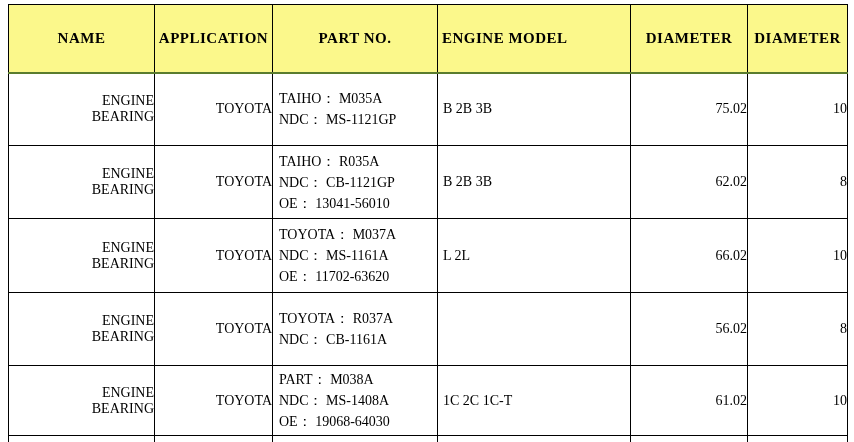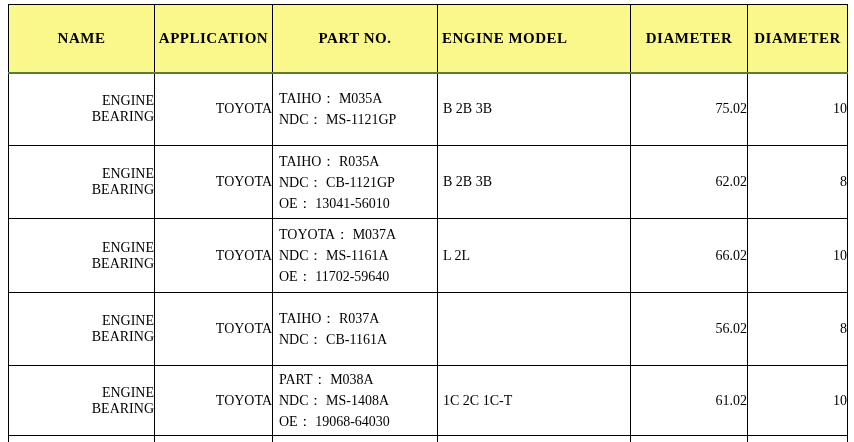--- a/index.html
+++ b/index.html
@@ -95,31 +95,31 @@
         <td class="left">B 2B 3B</td>
         <td class="center">62.02</td>
         <td class="center">8</td>
       </tr>
       <tr class="data-row tall">
         <td class="center">ENGINE BEARING</td>
         <td class="center">TOYOTA</td>
         <td class="left part-cell">
           <div class="part-line">TOYOTA： M037A</div>
           <div class="part-line">NDC： MS-1161A</div>
-          <div class="part-line">OE： 11702-59640</div>
+          <div class="part-line">OE： 11702-63620</div>
         </td>
         <td class="left">L 2L</td>
         <td class="center">66.02</td>
         <td class="center">10</td>
       </tr>
       <tr class="data-row">
         <td class="center">ENGINE BEARING</td>
         <td class="center">TOYOTA</td>
         <td class="left part-cell">
-          <div class="part-line">TAIHO： R037A</div>
+          <div class="part-line">TOYOTA： R037A</div>
           <div class="part-line">NDC： CB-1161A</div>
         </td>
         <td class="left"></td>
         <td class="center">56.02</td>
         <td class="center">8</td>
       </tr>
       <tr class="data-row short">
         <td class="center">ENGINE BEARING</td>
         <td class="center">TOYOTA</td>
         <td class="left part-cell">

